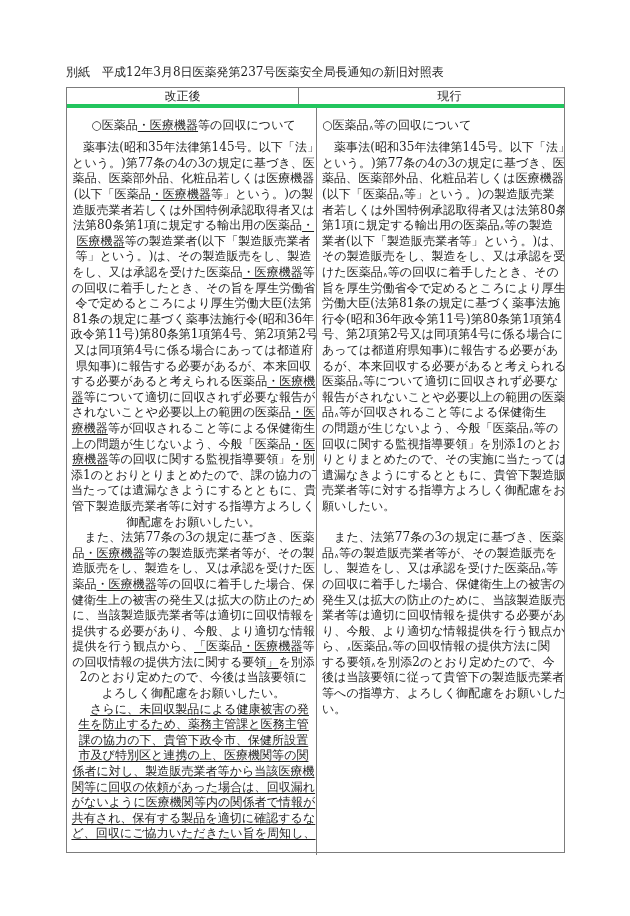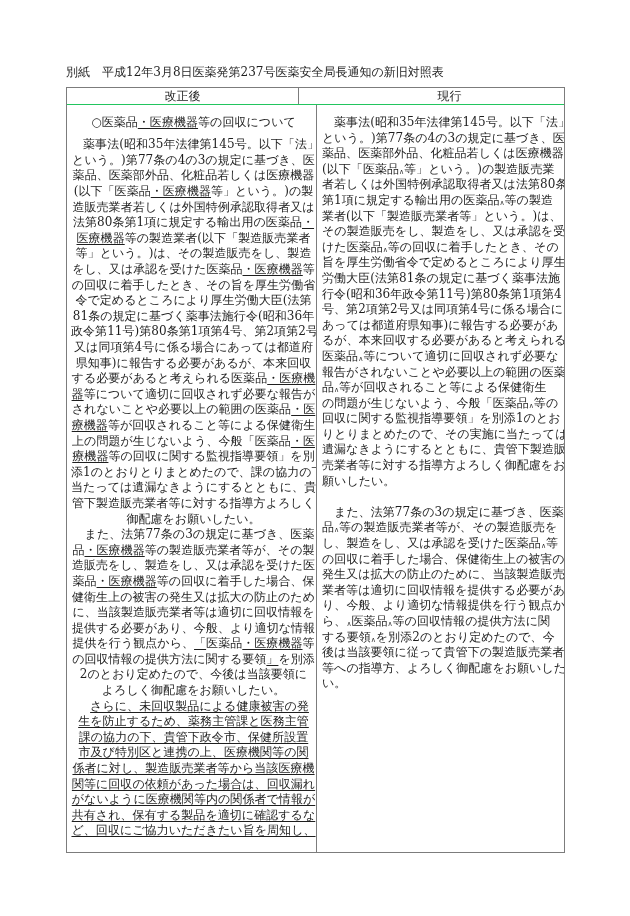--- a/index.html
+++ b/index.html
@@ -10,21 +10,21 @@
     }
     .title {
       position: absolute; left: 66px; top: 64px;
       font-size: 12px; line-height: 16px; white-space: nowrap;
     }
     .tbl {
       position: absolute; left: 66px; top: 87px;
       width: 497px; height: 764px;
       border: 1px solid #7c7c7c;
     }
-    .hdr { display: flex; height: 16px; border-bottom: 1px solid #22c55e; gap: 36px; }
+    .hdr { display: flex; height: 16px; border-bottom: 4px solid #22c55e; gap: 36px; }
     .hdr .c { font-size: 12px; line-height: 16px; text-align: center; white-space: nowrap; }
     .hdr .cl { width: 249px; border-right: 1px solid #7c7c7c; }
     .hdr .cr { width: 247px; }
     .bd { display: flex; height: 747px; }
     .col-l { width: 245px; border-right: 1px solid #7c7c7c; padding: 10px 0 0 4px; overflow: hidden; text-align: center; }
     .col-r { width: 242px; padding: 10px 0 0 5px; overflow: hidden; }
     .ln {
       height: 15.6px; line-height: 15.6px; font-size: 12px;
       white-space: nowrap; overflow: hidden; letter-spacing: 0.05px;
     }
@@ -90,20 +90,21 @@
       <div class="ln"><span class="u">課の協力の下、貴管下政令市、保健所設置</span></div>
       <div class="ln"><span class="u">市及び特別区と連携の上、医療機関等の関</span></div>
       <div class="ln"><span class="u">係者に対し、製造販売業者等から当該医療機</span></div>
       <div class="ln"><span class="u">関等に回収の依頼があった場合は、回収漏れ</span></div>
       <div class="ln"><span class="u">がないように医療機関等内の関係者で情報が</span></div>
       <div class="ln"><span class="u">共有され、保有する製品を適切に確認するな</span></div>
       <div class="ln"><span class="u">ど、回収にご協力いただきたい旨を周知し、</span></div>
     </div>
 
     <div class="col-r">
+      <div class="ln head"><span>○医薬品</span><span class="caret">∧</span><span>等の回収について</span></div>
       <div class="ln">　薬事法(昭和35年法律第145号。以下「法」</div>
       <div class="ln">という。)第77条の4の3の規定に基づき、医</div>
       <div class="ln">薬品、医薬部外品、化粧品若しくは医療機器</div>
       <div class="ln"><span>(以下「医薬品</span><span class="caret">∧</span><span>等」という。)の製造販売業</span></div>
       <div class="ln">者若しくは外国特例承認取得者又は法第80条</div>
       <div class="ln"><span>第1項に規定する輸出用の医薬品</span><span class="caret">∧</span><span>等の製造</span></div>
       <div class="ln">業者(以下「製造販売業者等」という。)は、</div>
       <div class="ln">その製造販売をし、製造をし、又は承認を受</div>
       <div class="ln"><span>けた医薬品</span><span class="caret">∧</span><span>等の回収に着手したとき、その</span></div>
       <div class="ln">旨を厚生労働省令で定めるところにより厚生</div>

